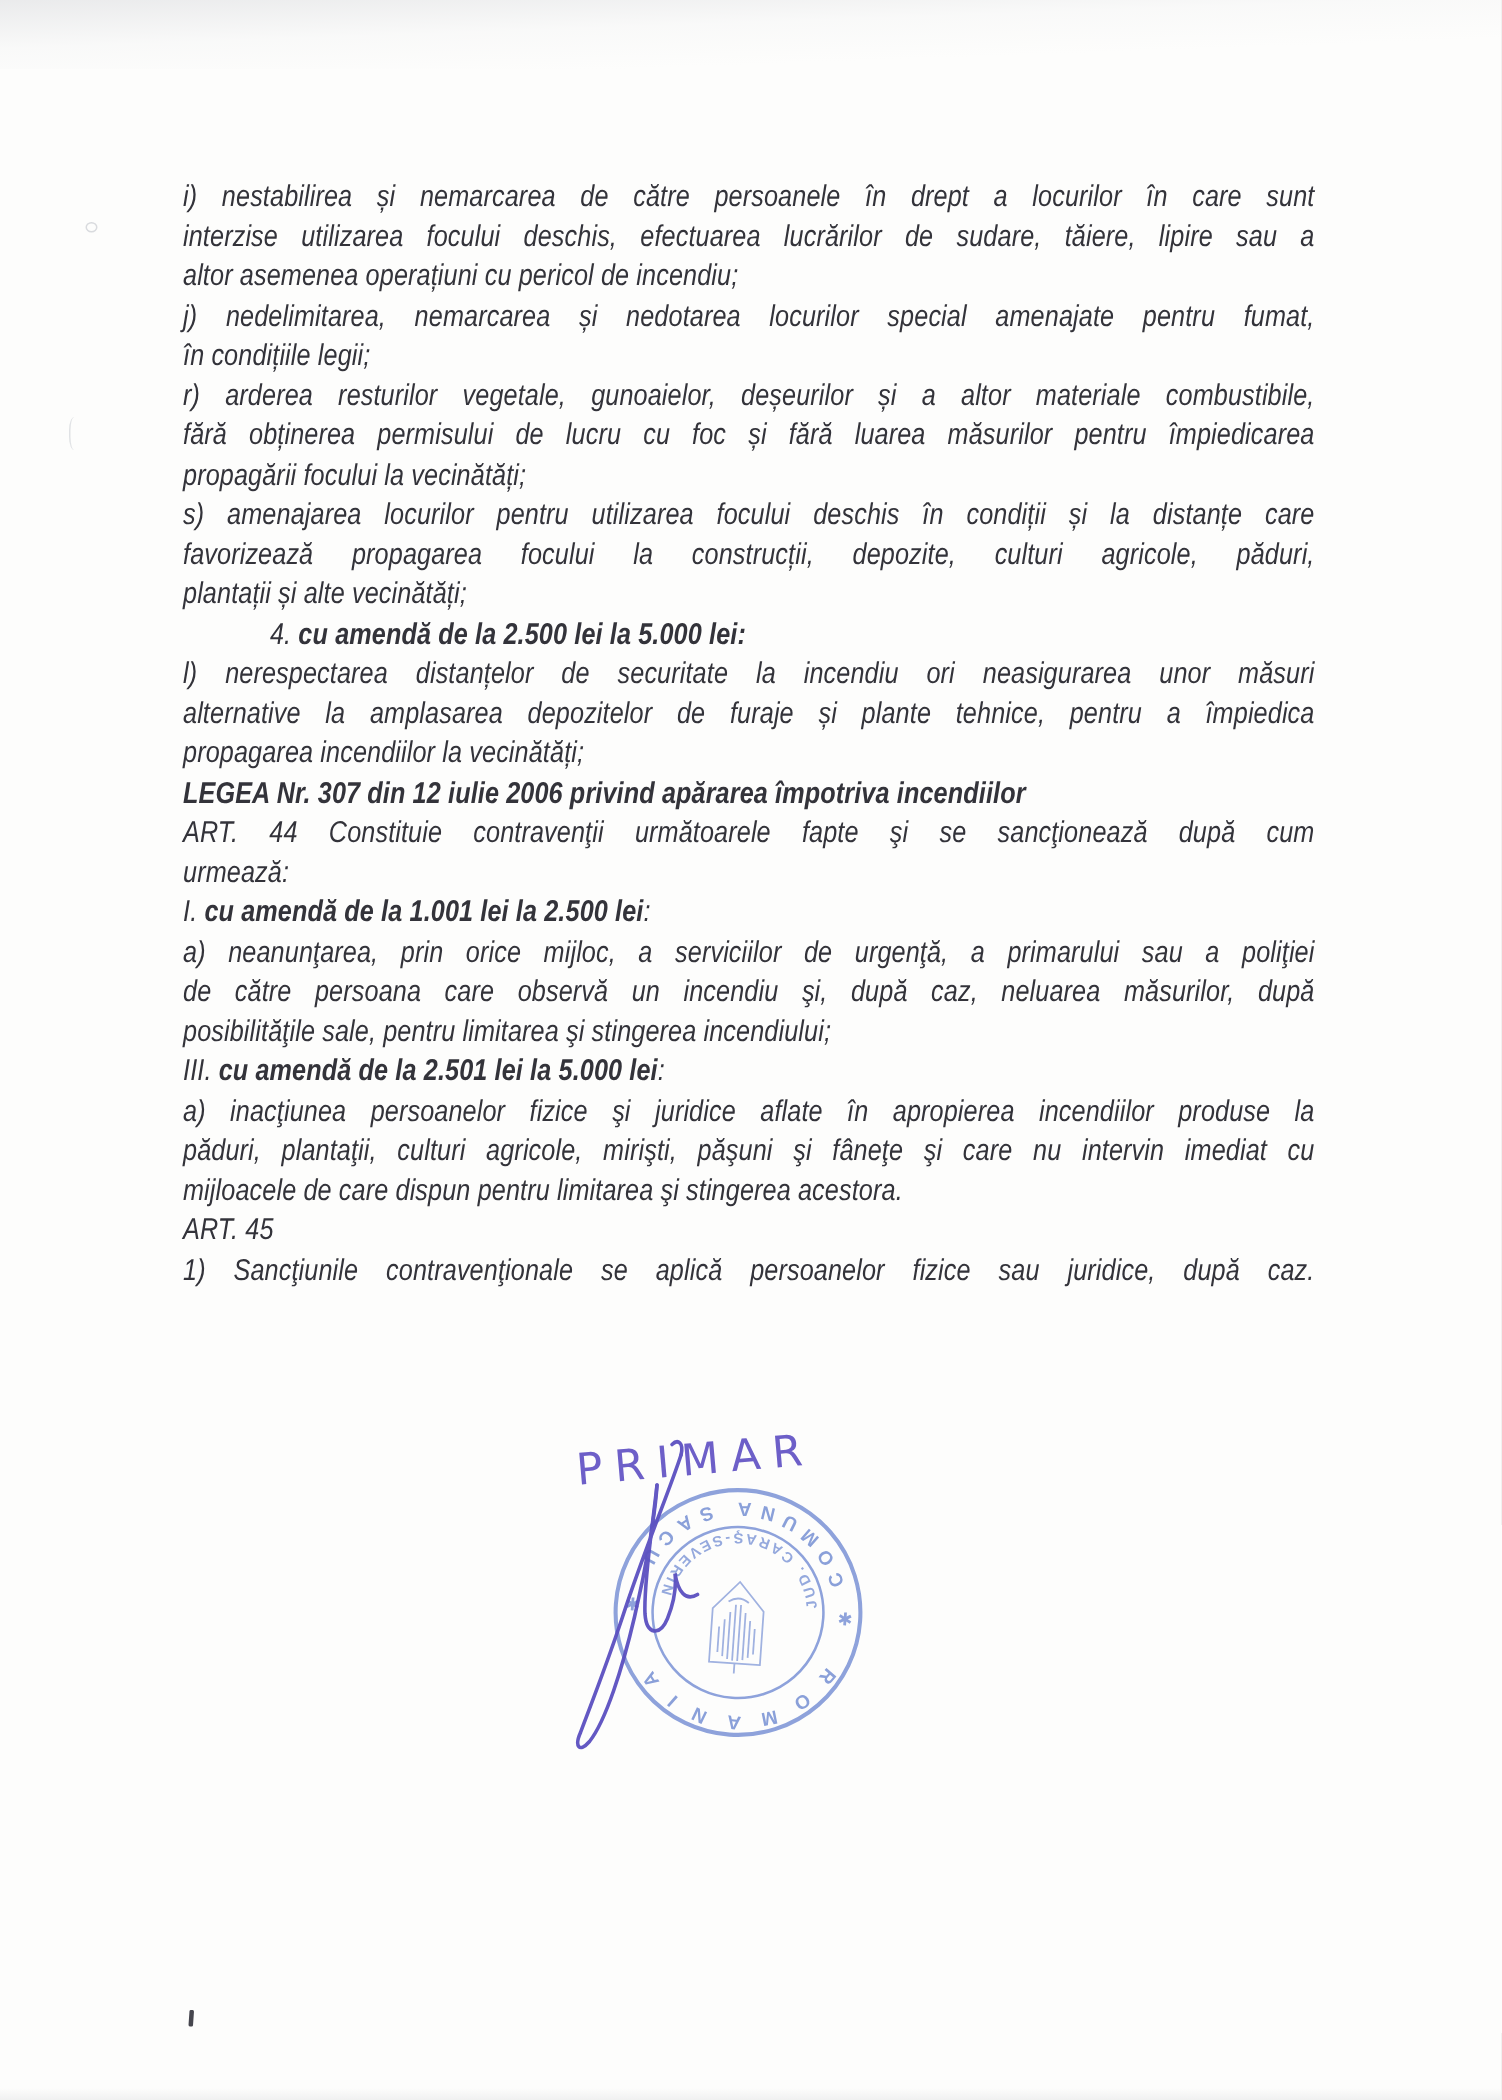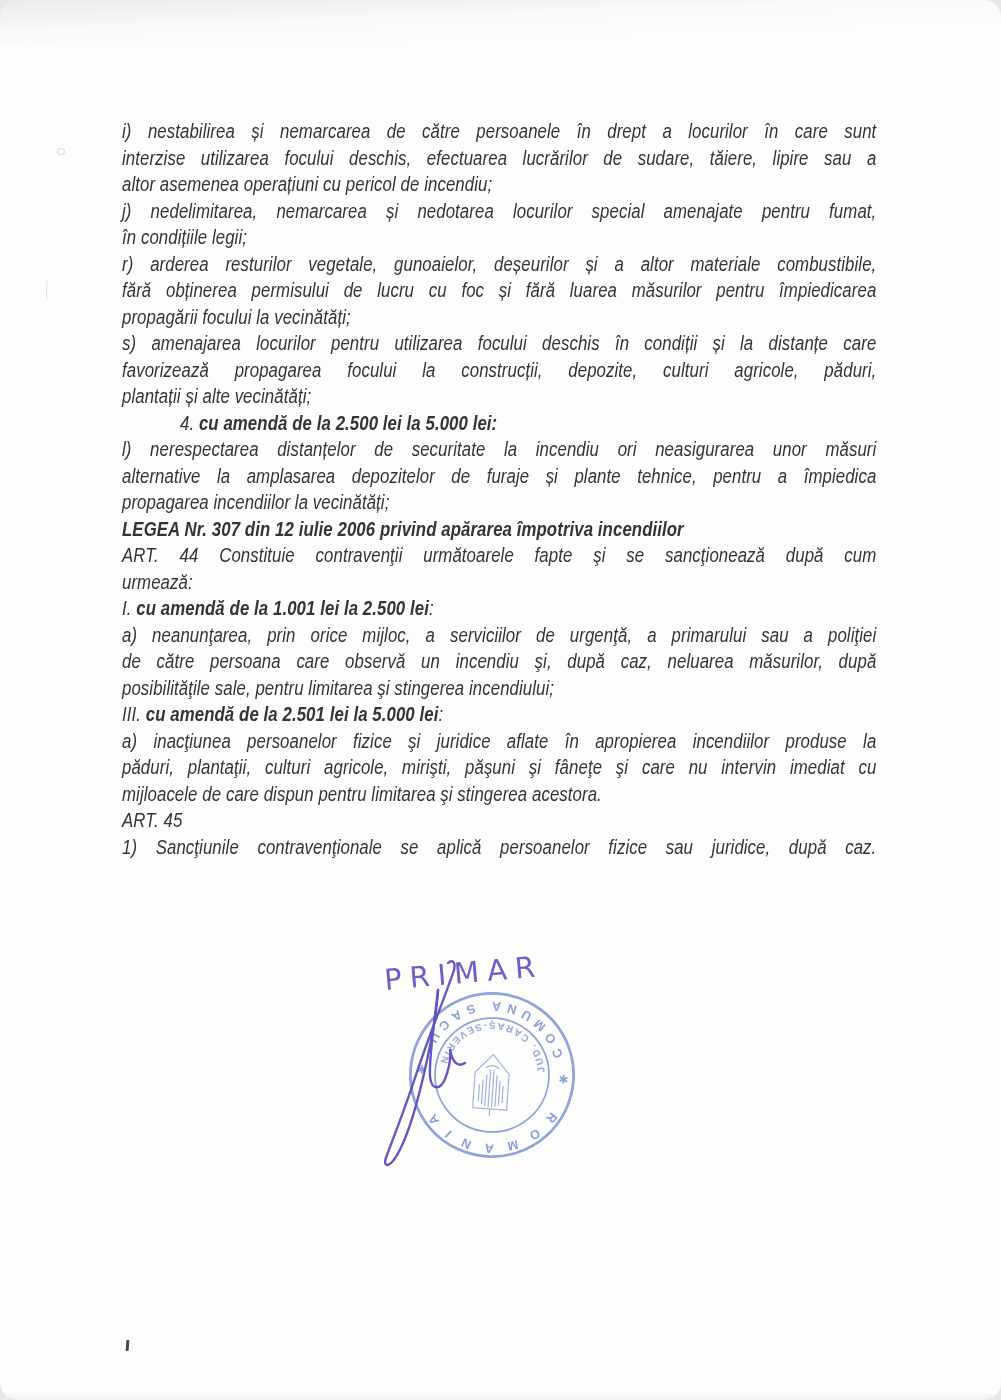--- a/index.html
+++ b/index.html
@@ -2,21 +2,20 @@
 <html><head>
 <meta charset="utf-8">
 <style>
   html,body{margin:0;padding:0;background:#e8e8e8;}
   #page-root{
     position:relative;
     width:1001px;height:1400px;
     background:#fdfdfc;
     overflow:hidden;
     font-family:"Liberation Sans",sans-serif;
-    border-radius:18px;
   }
   
   .scan-top-edge{
     position:absolute;left:0;top:0;width:1001px;height:46px;
     background:linear-gradient(178deg, rgba(190,192,198,.30) 0%, rgba(220,222,226,.12) 40%, rgba(255,255,255,0) 75%);
     pointer-events:none;
   }
   .scan-bottom-edge{
     position:absolute;left:0;bottom:0;width:1001px;height:8px;
     background:linear-gradient(0deg, rgba(180,182,188,.18), rgba(255,255,255,0));

